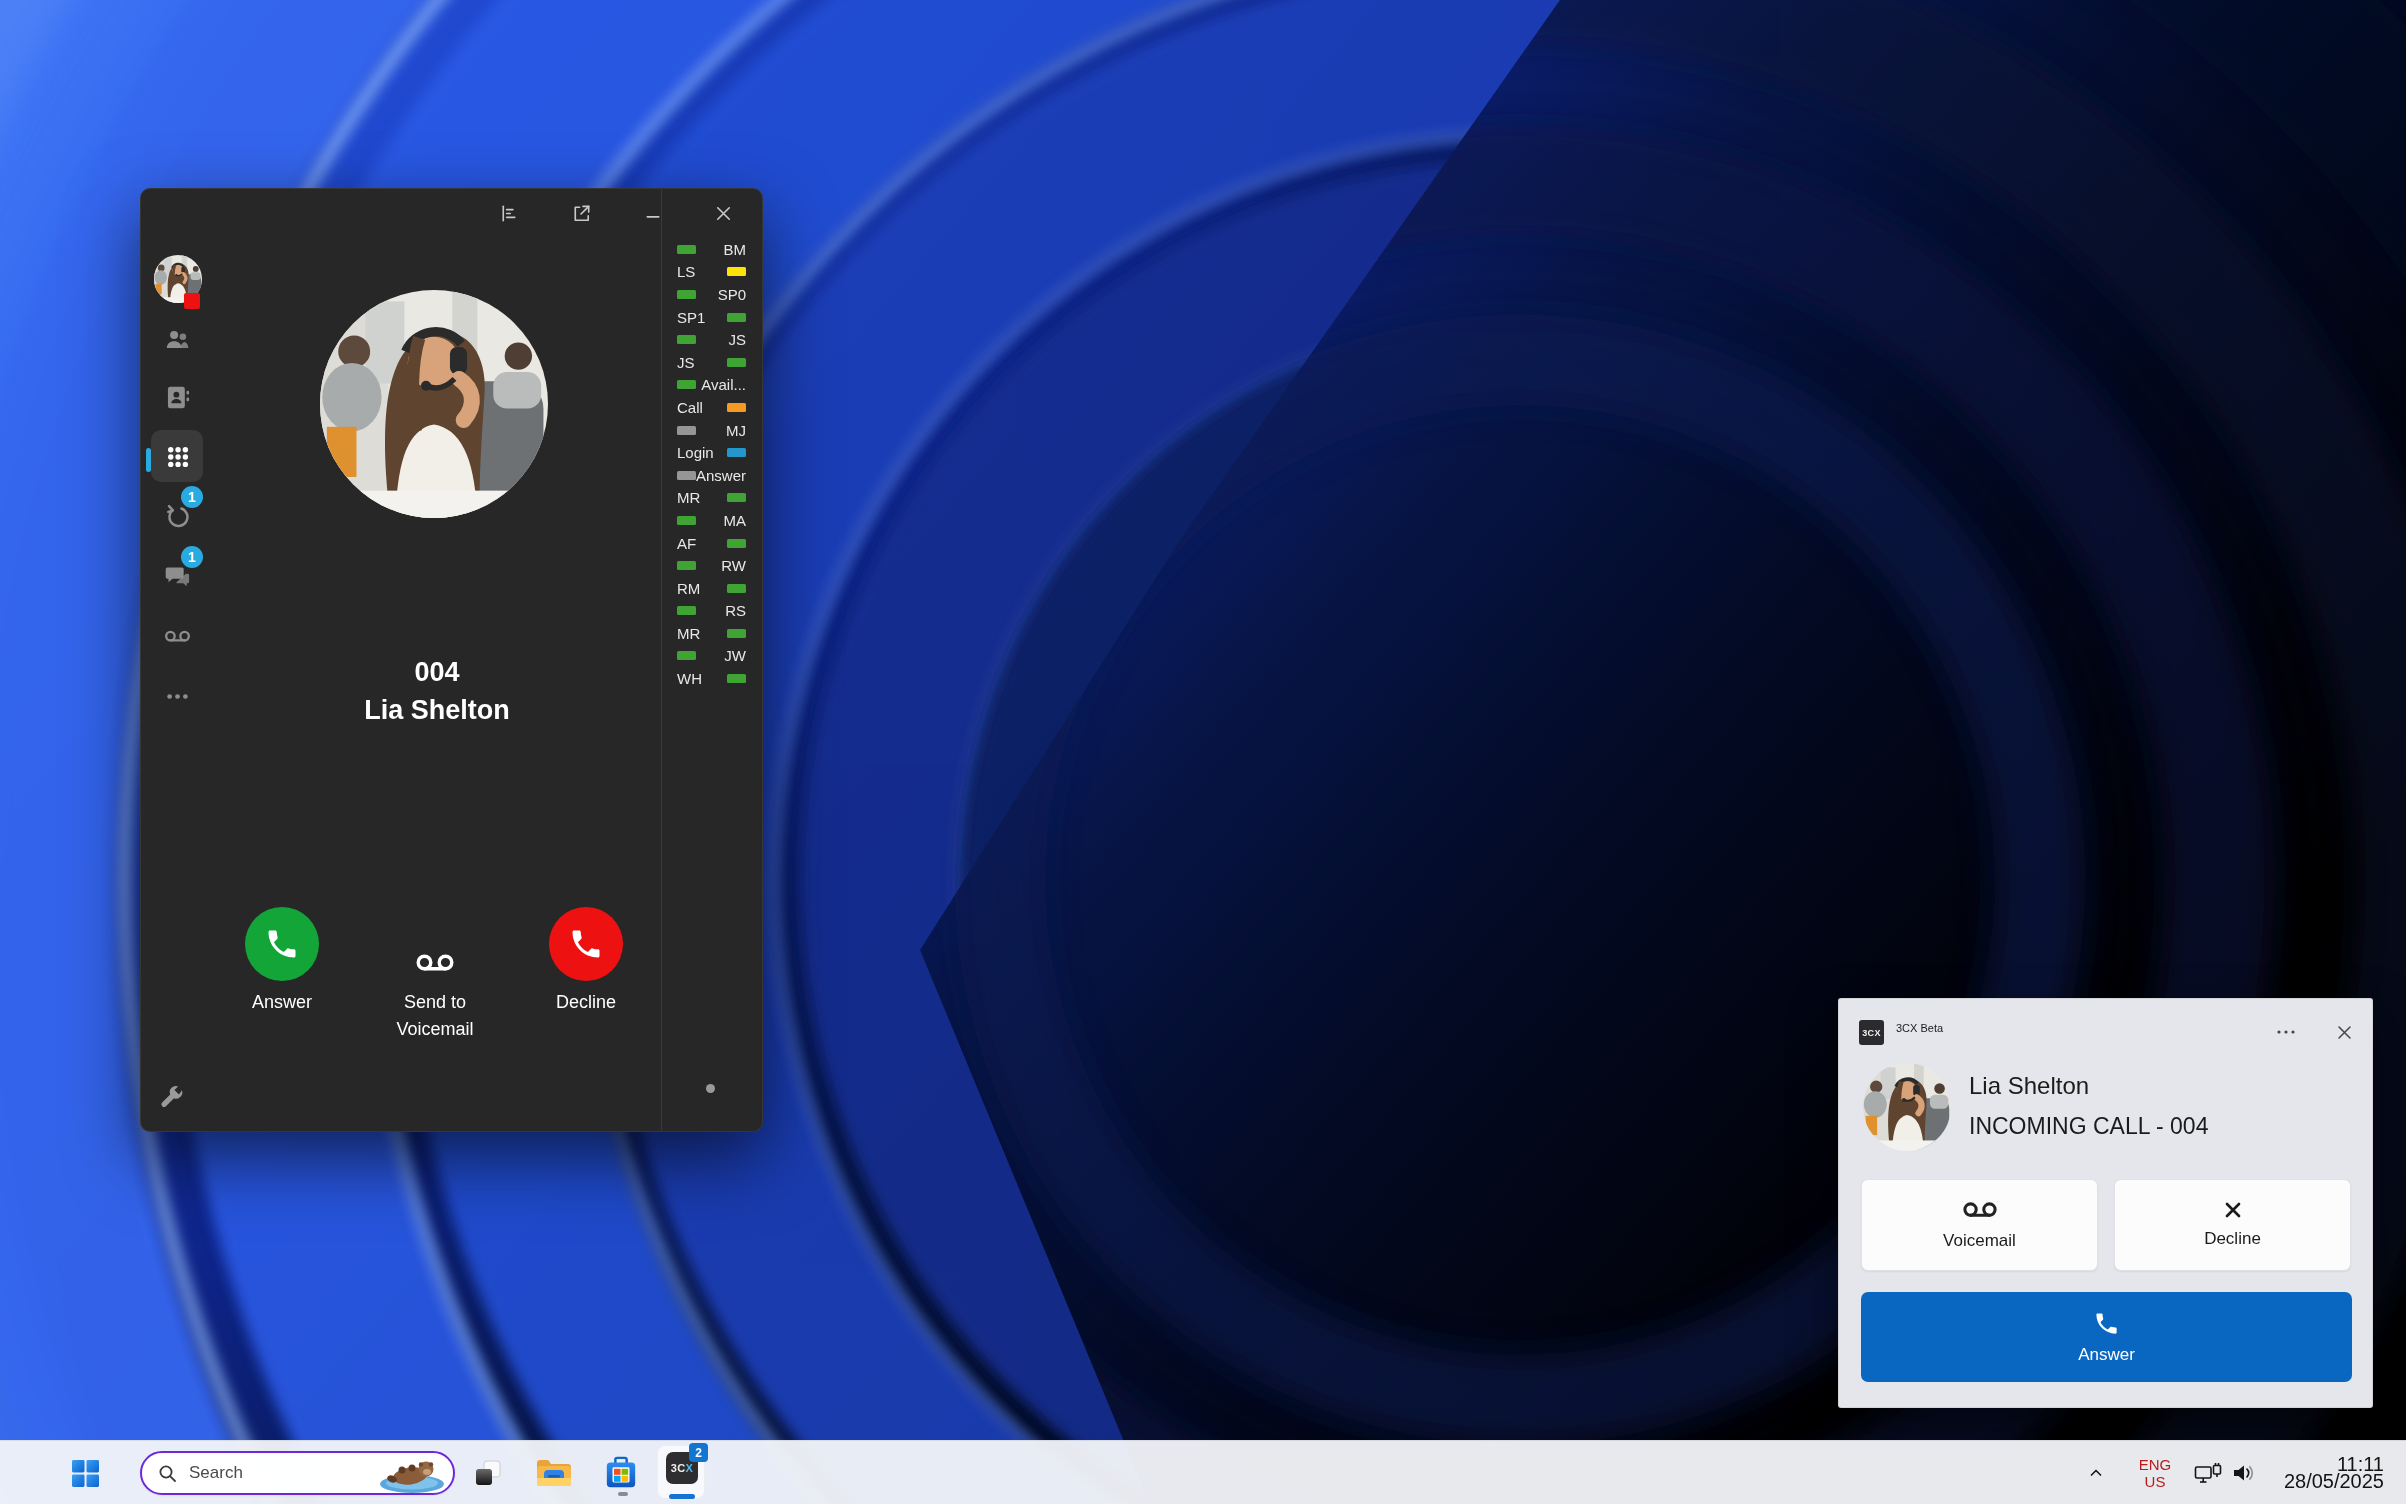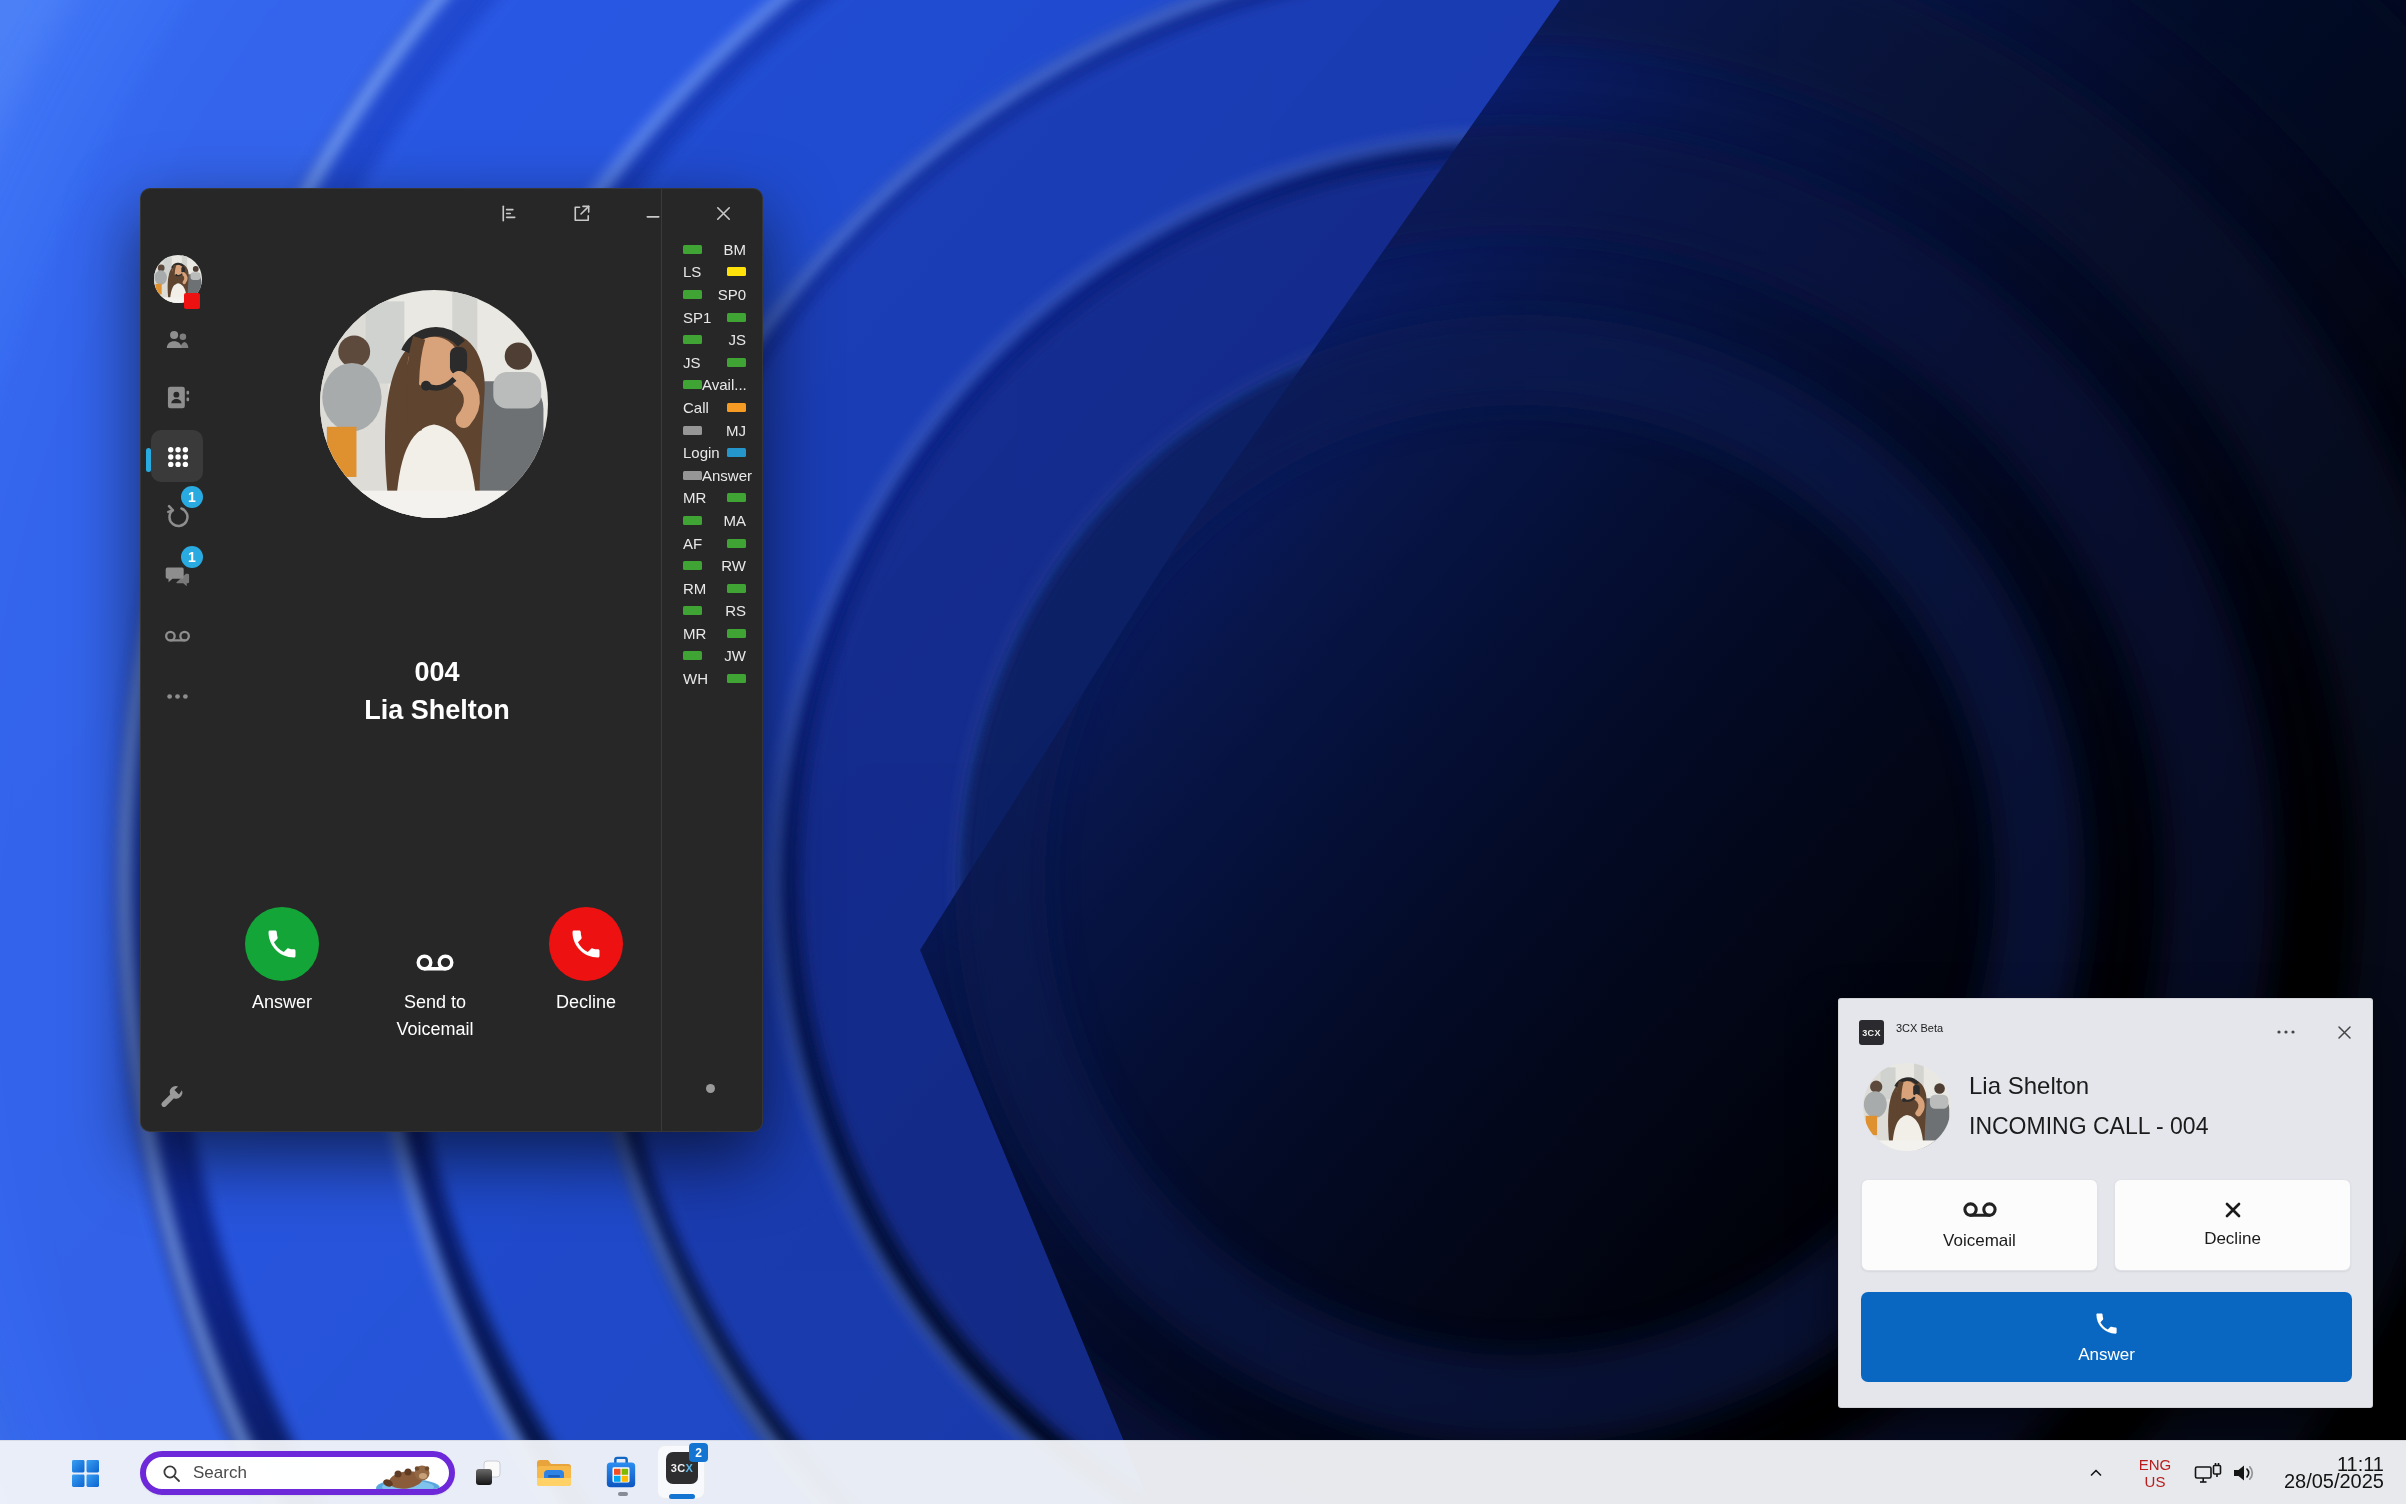--- a/index.html
+++ b/index.html
@@ -41,21 +41,21 @@
   .call-number  { position:absolute; left:70px; top:468px; width:452px; text-align:center; font-size:27px; font-weight:600; }
   .call-name    { position:absolute; left:70px; top:506px; width:452px; text-align:center; font-size:27px; font-weight:600; }
 
   .action { position:absolute; top:718px; width:124px; display:flex; flex-direction:column; align-items:center; }
   .action-circle { width:74px; height:74px; border-radius:50%; display:flex; align-items:center; justify-content:center; }
   .action-circle svg { width:36px; height:36px; }
   .action-label { margin-top:8px; font-size:18px; color:#fff; text-align:center; line-height:27px; }
   .vm-icon-box { height:74px; display:flex; align-items:flex-end; justify-content:center; padding-bottom:6px; }
 
   .blf-panel { position:absolute; right:0; top:0; bottom:0; width:101px; border-left:1px solid #3a3a3c; }
-  #blf-rows { position:absolute; left:12px; right:0; top:49px; }
+  #blf-rows { position:absolute; left:6px; right:0; top:49px; }
   .blf-row { height:22.6px; display:flex; align-items:center; justify-content:space-between; padding:0 16px 0 9px; }
   .blf-swatch { width:19px; height:9px; border-radius:1.5px; flex:0 0 auto; }
   .blf-label { font-size:15px; color:#e8e8e8; white-space:nowrap; }
   .blf-dot { position:absolute; left:562px; top:895px; width:9px; height:9px; border-radius:50%; background:#9a9a9a; }
   .wrench-box { position:absolute; left:14px; top:893px; width:32px; height:32px; display:flex; align-items:center; justify-content:center; }
 
   
   .toast {
     position:absolute; left:1838px; top:998px; width:535px; height:410px;
     background:rgba(235,237,243,.97); border:1px solid rgba(0,0,0,.08); border-radius:3px;
@@ -84,21 +84,21 @@
   .toast-answer .toast-btn-label { color:#fff; }
 
   
   .taskbar {
     position:absolute; left:0; top:1440px; width:2406px; height:64px;
     background:rgba(243,245,249,.95); border-top:1px solid rgba(110,120,140,.15);
   }
   .tb-item { position:absolute; top:12px; width:40px; height:40px; display:flex; align-items:center; justify-content:center; border-radius:6px; }
   .search-pill {
     position:absolute; left:140px; top:10px; width:315px; height:44px; border-radius:22px;
-    background:rgba(255,255,255,.96); border:6px solid #6d28d9; box-shadow:0 1px 2px rgba(0,0,0,.06);
+    background:rgba(255,255,255,.96); border:2px solid #6d28d9; box-shadow:0 1px 2px rgba(0,0,0,.06);
     display:flex; align-items:center; overflow:hidden;
   }
   .search-pill input {
     border:none; outline:none; background:transparent; font-size:17px; color:#4b4b4b;
     font-family:"Liberation Sans","DejaVu Sans",sans-serif; margin-left:12px; width:160px;
   }
   .search-pill input::placeholder { color:#4b4b4b; opacity:1; }
   .otter { position:absolute; right:3px; top:3px; width:76px; height:38px; }
   .tcx-plate { position:absolute; left:657px; top:4px; width:48px; height:54px; border-radius:8px;
     background:rgba(255,255,255,.7); border:1px solid rgba(0,0,0,.05); }

